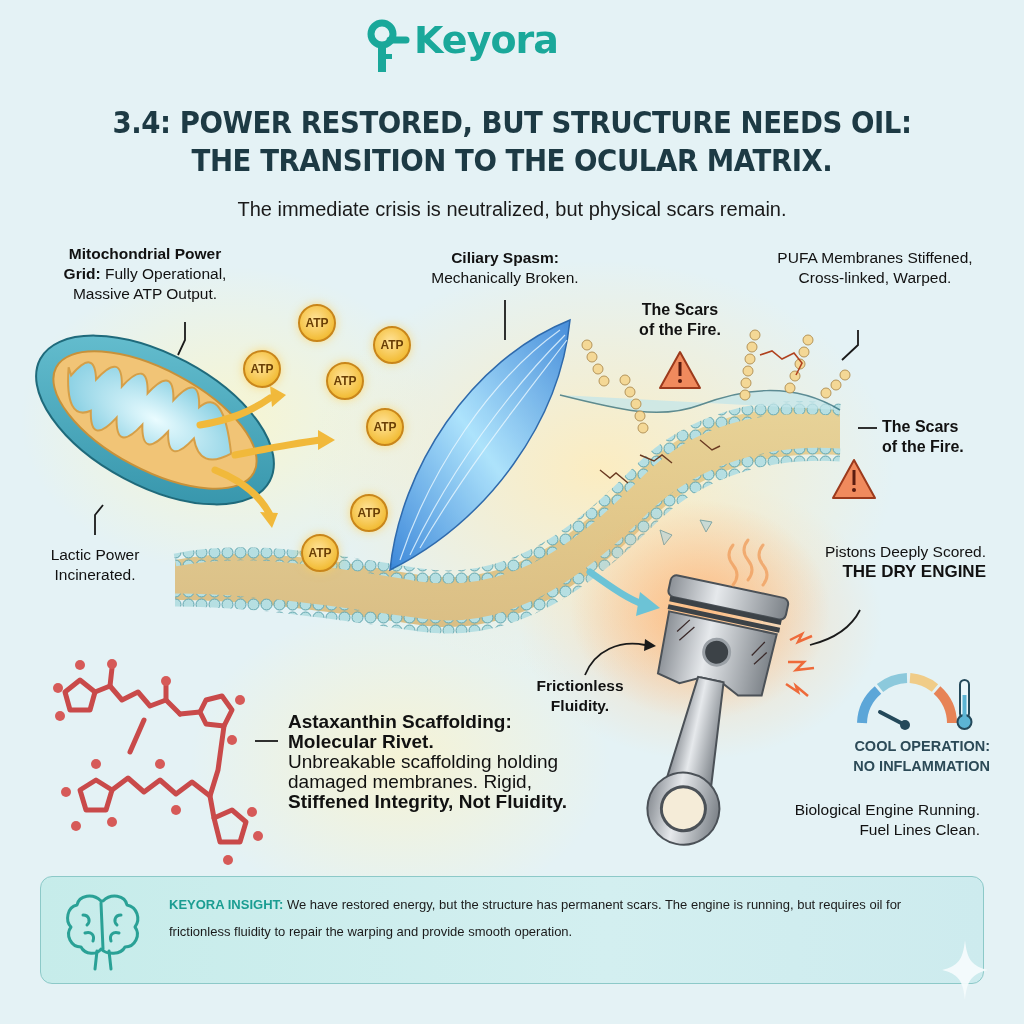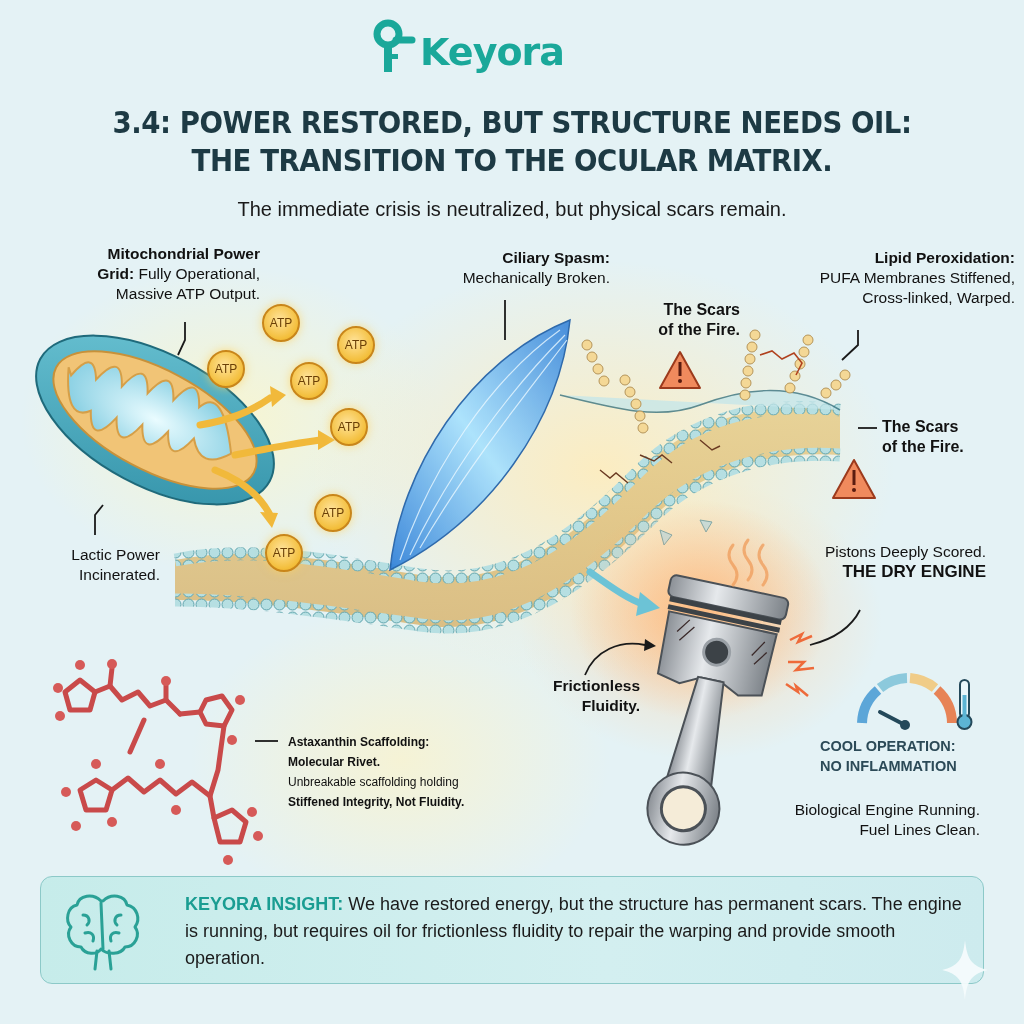--- a/index.html
+++ b/index.html
@@ -14,40 +14,40 @@
     position: absolute; inset: 0;
     background:
       radial-gradient(ellipse 420px 300px at 600px 470px, rgba(253,236,190,0.95), rgba(253,236,190,0) 70%),
       radial-gradient(ellipse 260px 200px at 700px 620px, rgba(255,210,160,0.7), rgba(255,210,160,0) 70%),
       radial-gradient(ellipse 300px 220px at 230px 420px, rgba(252,246,200,0.8), rgba(252,246,200,0) 70%),
       radial-gradient(ellipse 300px 220px at 400px 760px, rgba(250,243,205,0.8), rgba(250,243,205,0) 70%);
   }
   .abs { position: absolute; }
 
   
-  .logo { left: 0; width: 920px; top: 18px; display: flex; justify-content: center; align-items: flex-end; margin-left: 6px; }
+  .logo { left: 0; width: 920px; top: 18px; display: flex; justify-content: center; align-items: flex-start; }
   .logo-text { font-family: "DejaVu Sans", sans-serif; font-weight: bold; font-size: 38px; color: #1aa89a; letter-spacing: -1px; }
   .title { left: 0; width: 1024px; top: 104px; text-align: center;
     font-family: "DejaVu Sans", sans-serif; font-weight: bold; font-size: 30px; line-height: 38px; color: #1d3a44; letter-spacing: -0.5px; transform: scaleX(0.92); }
   .subtitle { left: 0; width: 1024px; top: 198px; text-align: center; font-size: 20px; color: #1a1a1a; }
 
   
   .lbl { font-size: 15.5px; line-height: 20px; color: #111; }
   .lbl b { font-weight: bold; }
-  .center { text-align: right; }
+  .center { text-align: center; }
   .right { text-align: right; }
 
   .insight {
     left: 40px; top: 876px; width: 944px; height: 108px;
     border: 1.5px solid #8cc9c8; border-radius: 12px;
     background: linear-gradient(90deg, #c6ecea, #d3eff0 60%, #cdebee);
   }
-  .insight-text { position: absolute; left: 144px; top: 14px; width: 790px; font-size: 18px; line-height: 27px; color: #1b1b1b; }
+  .insight-text { position: absolute; left: 128px; top: 14px; width: 790px; font-size: 13px; line-height: 27px; color: #1b1b1b; }
   .insight-key { color: #1a9d92; font-weight: bold; }
-  .gauge-title { font-weight: bold; color: #2c4a57; font-size: 14.5px; line-height: 20px; text-align: left; }
+  .gauge-title { font-weight: bold; color: #2c4a57; font-size: 14.5px; line-height: 20px; text-align: right; }
 </style>
 </head>
 <body>
 
 <div class="bg-glow"></div>
 
 <div class="abs logo">
   <svg width="52" height="56" viewBox="0 0 52 56">
     <circle cx="20" cy="16" r="11" fill="none" stroke="#1aa89a" stroke-width="7"></circle>
     <rect x="16" y="26" width="8" height="28" fill="#1aa89a"></rect>
@@ -272,21 +272,21 @@
       <span>ATP</span>
     </div>
   <div class="abs atp" style="left:265px;top:534px">
       <span>ATP</span>
     </div>
 </div>
 <style>
   .atp { width: 38px; height: 38px; border-radius: 50%;
     background: radial-gradient(circle at 45% 40%, #ffe39a, #f3be3a 70%, #e09b1e);
     border: 2px solid #c9861a; display: flex; align-items: center; justify-content: center;
-    font-weight: normal; font-size: 12px; color: #6a3f06; box-shadow: 0 0 10px rgba(255,210,90,0.7); }
+    font-weight: bold; font-size: 12px; color: #6a3f06; box-shadow: 0 0 10px rgba(255,210,90,0.7); margin-left: 36px; }
 </style>
 
 <div class="abs lbl center" style="left:30px;top:244px;width:230px">
   <div><b>Mitochondrial Power</b></div>
   <div><b>Grid:</b><span> Fully Operational,</span></div>
   <div>Massive ATP Output.</div>
 </div>
 
 <div class="abs lbl center" style="left:30px;top:545px;width:130px">
   <div>Lactic Power</div>
@@ -297,44 +297,44 @@
   <div><b>Ciliary Spasm:</b></div>
   <div>Mechanically Broken.</div>
 </div>
 
 <div class="abs lbl center" style="left:620px;top:300px;width:120px;font-weight:bold;font-size:16px">
   <div>The Scars</div>
   <div>of the Fire.</div>
 </div>
 
 <div class="abs lbl center" style="left:735px;top:248px;width:280px">
-  <div><b>Lipid Peroxidation:</b></div>
   <div>PUFA Membranes Stiffened,</div>
   <div>Cross-linked, Warped.</div>
 </div>
 
 <div class="abs lbl" style="left:882px;top:417px;width:130px;font-weight:bold;font-size:16px">
   <div>The Scars</div>
   <div>of the Fire.</div>
 </div>
 
 <div class="abs lbl right" style="left:740px;top:542px;width:246px">
   <div>Pistons Deeply Scored.</div>
   <div style="font-weight:bold;font-size:17px">THE DRY ENGINE</div>
 </div>
 
 <div class="abs lbl center" style="left:520px;top:676px;width:120px;font-weight:bold">
   <div>Frictionless</div>
   <div>Fluidity.</div>
 </div>
 
-<div class="abs lbl" style="left:288px;top:732px;width:330px;font-size:12px">
+<div class="abs lbl" style="left:288px;top:712px;width:330px;font-size:19px">
   <div><b>Astaxanthin Scaffolding:</b></div>
   <div><b>Molecular Rivet.</b></div>
   <div>Unbreakable scaffolding holding</div>
+  <div>damaged membranes. Rigid,</div>
   <div><b>Stiffened Integrity, Not Fluidity.</b></div>
 </div>
 
 <div class="abs gauge-title" style="left:820px;top:736px;width:170px">
   <div>COOL OPERATION:</div>
   <div>NO INFLAMMATION</div>
 </div>
 
 <div class="abs lbl right" style="left:730px;top:800px;width:250px">
   <div>Biological Engine Running.</div>

